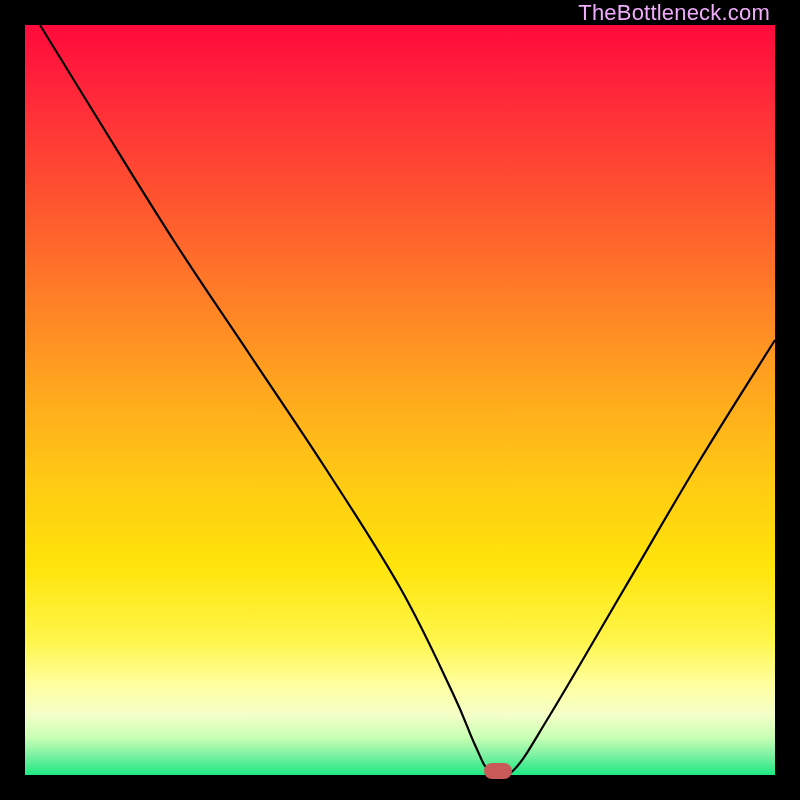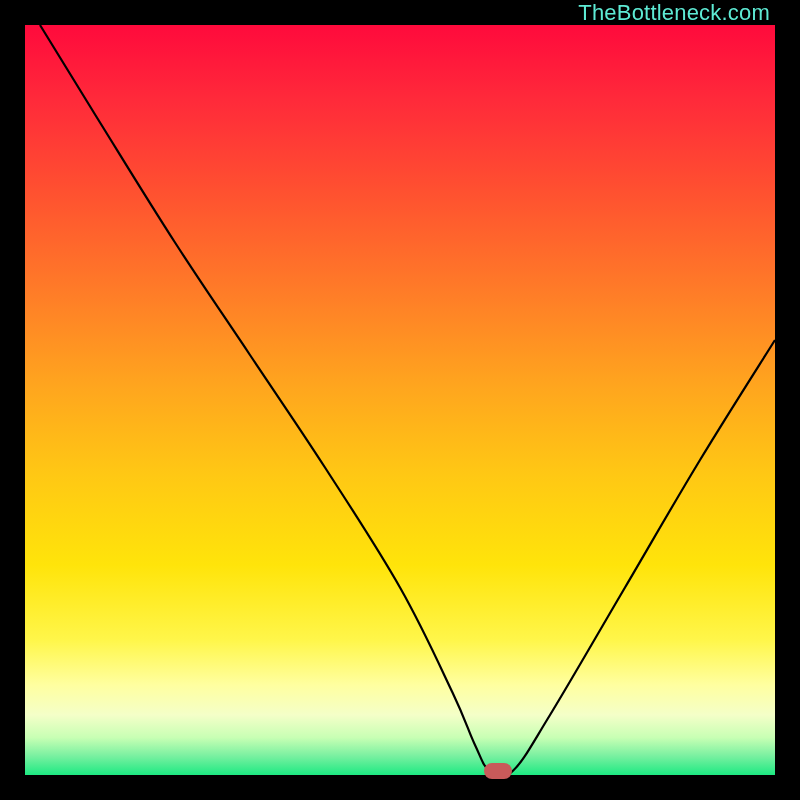--- a/index.html
+++ b/index.html
@@ -17,21 +17,21 @@
     width: 750px;
     height: 750px;
   }
   .watermark {
     position: absolute;
     top: 0px;
     right: 30px;
     font-family: Arial, Helvetica, sans-serif;
     font-size: 22px;
     font-weight: 500;
-    color: #5eead4;
+    color: #f0abfc;
     letter-spacing: 0.2px;
   }
   .marker {
     position: absolute;
     width: 28px;
     height: 16px;
     border-radius: 8px;
     transform: translate(-50%, -50%);
   }
   svg.curve {

